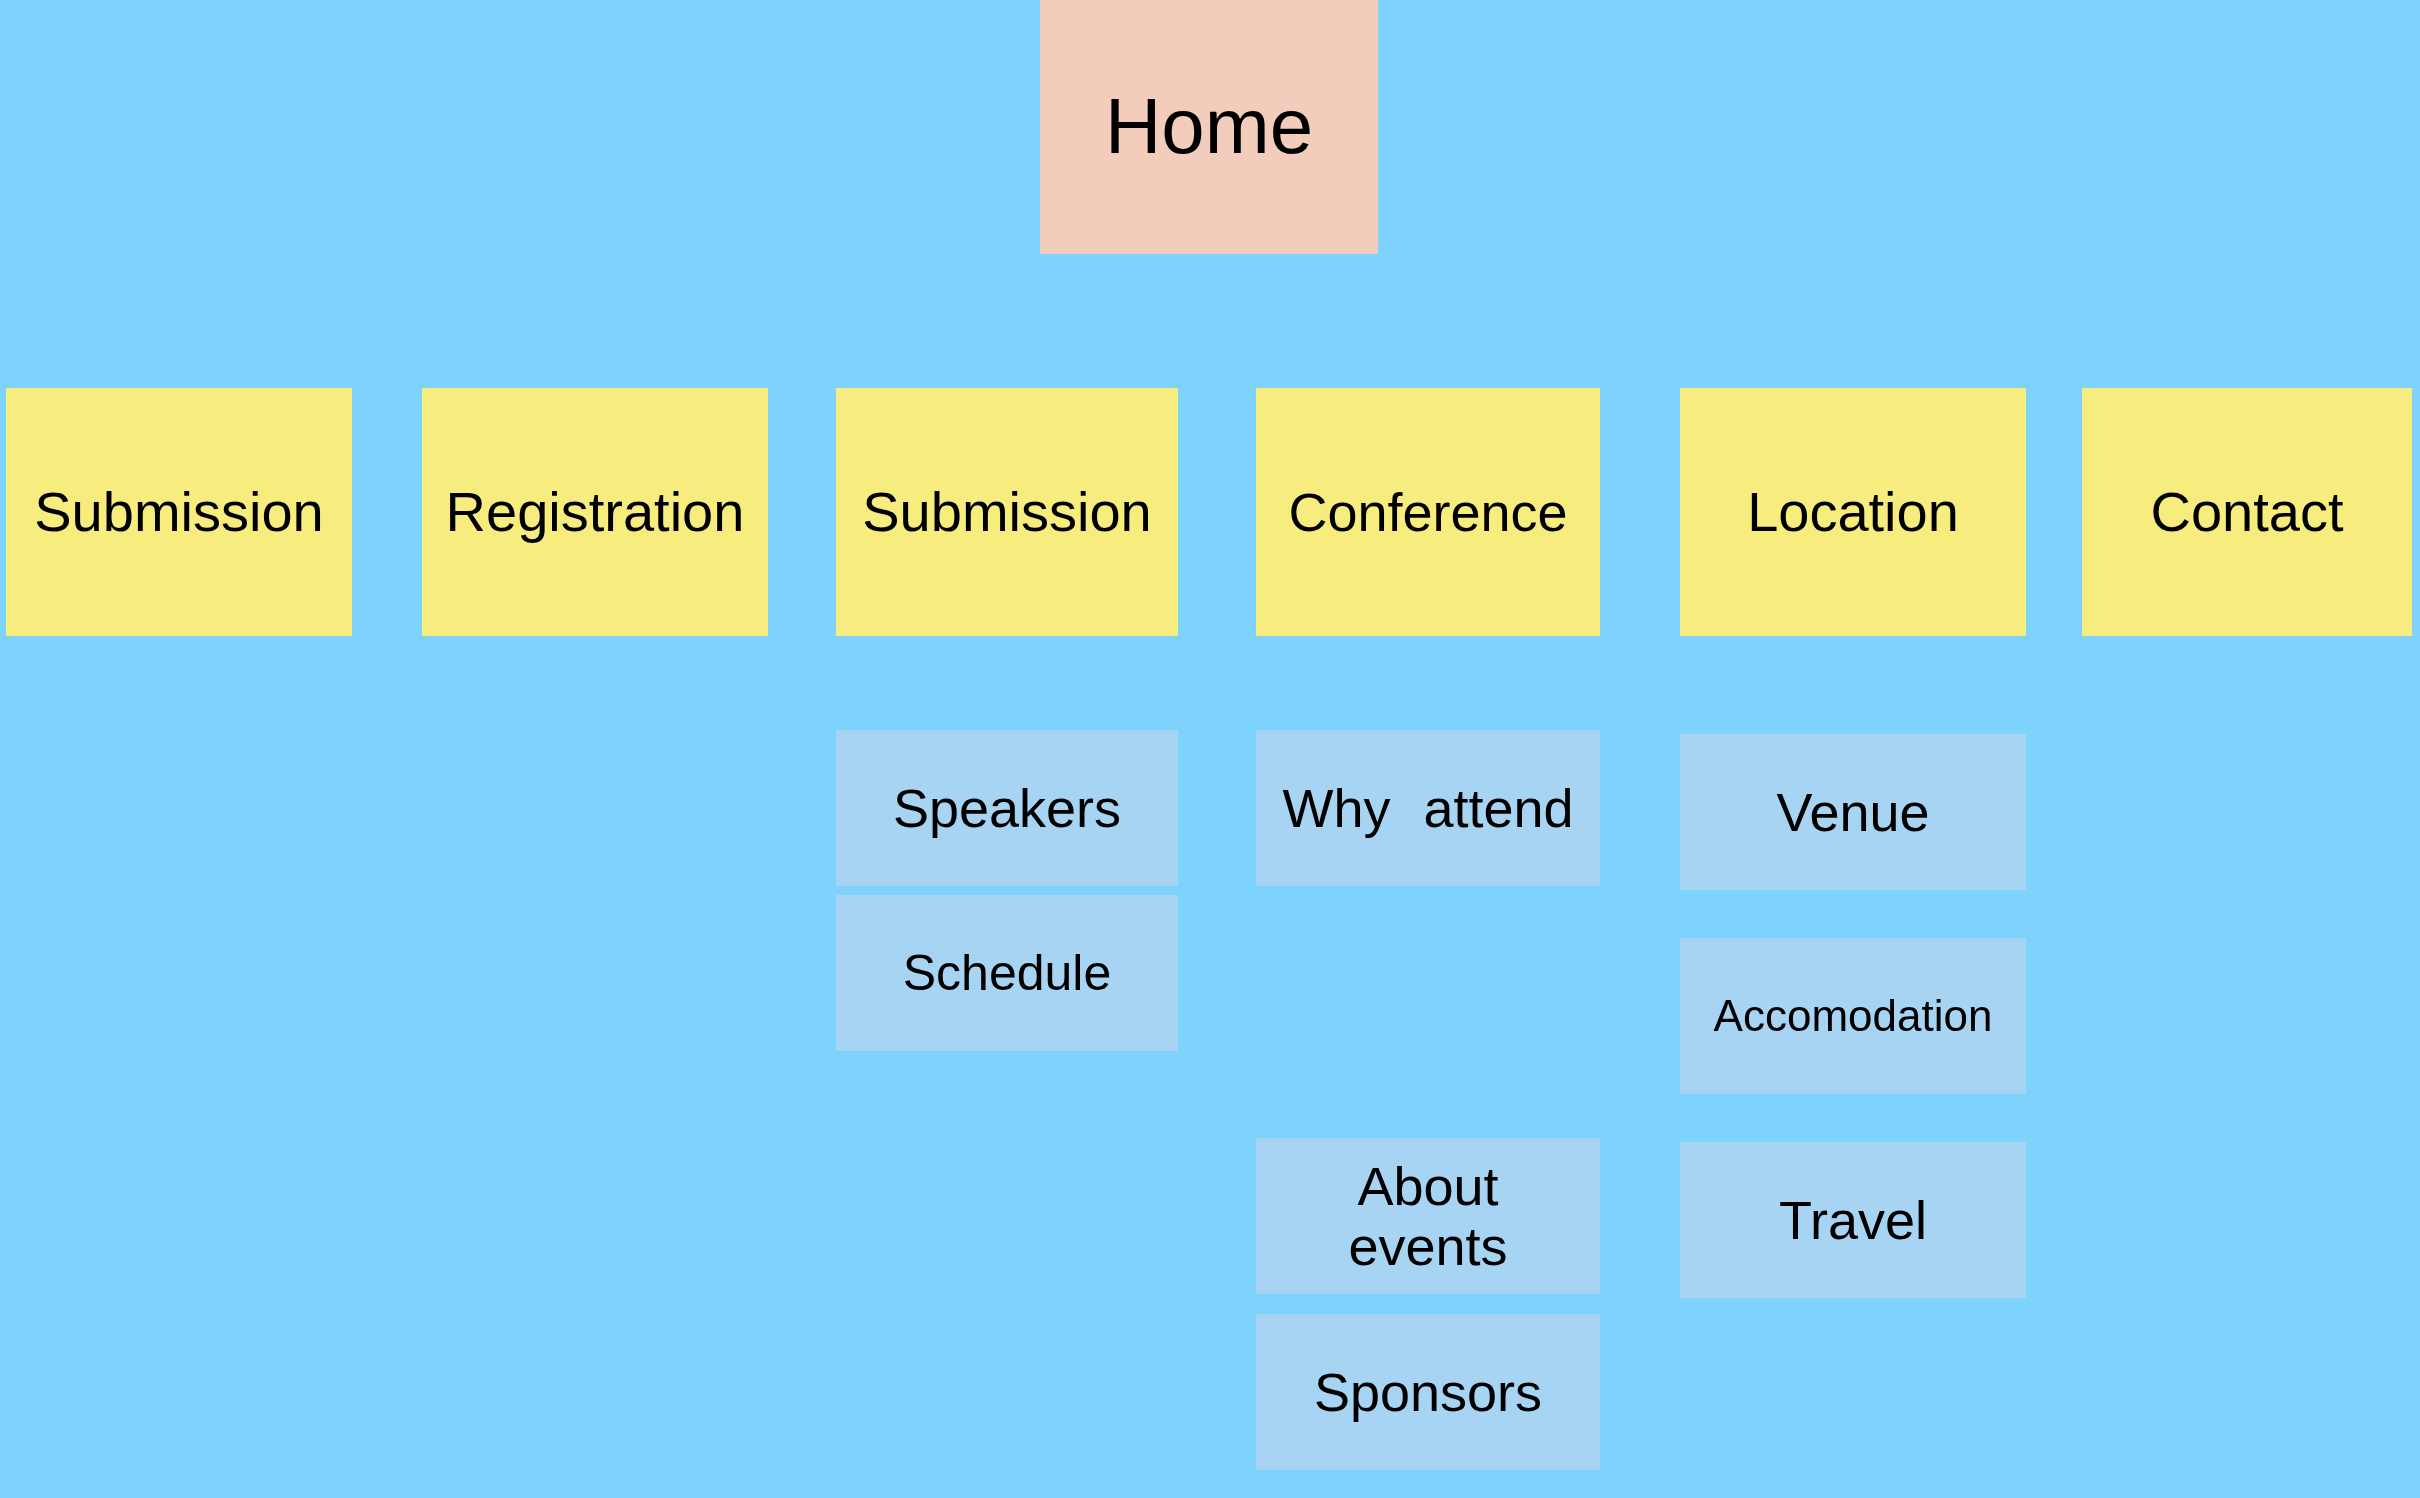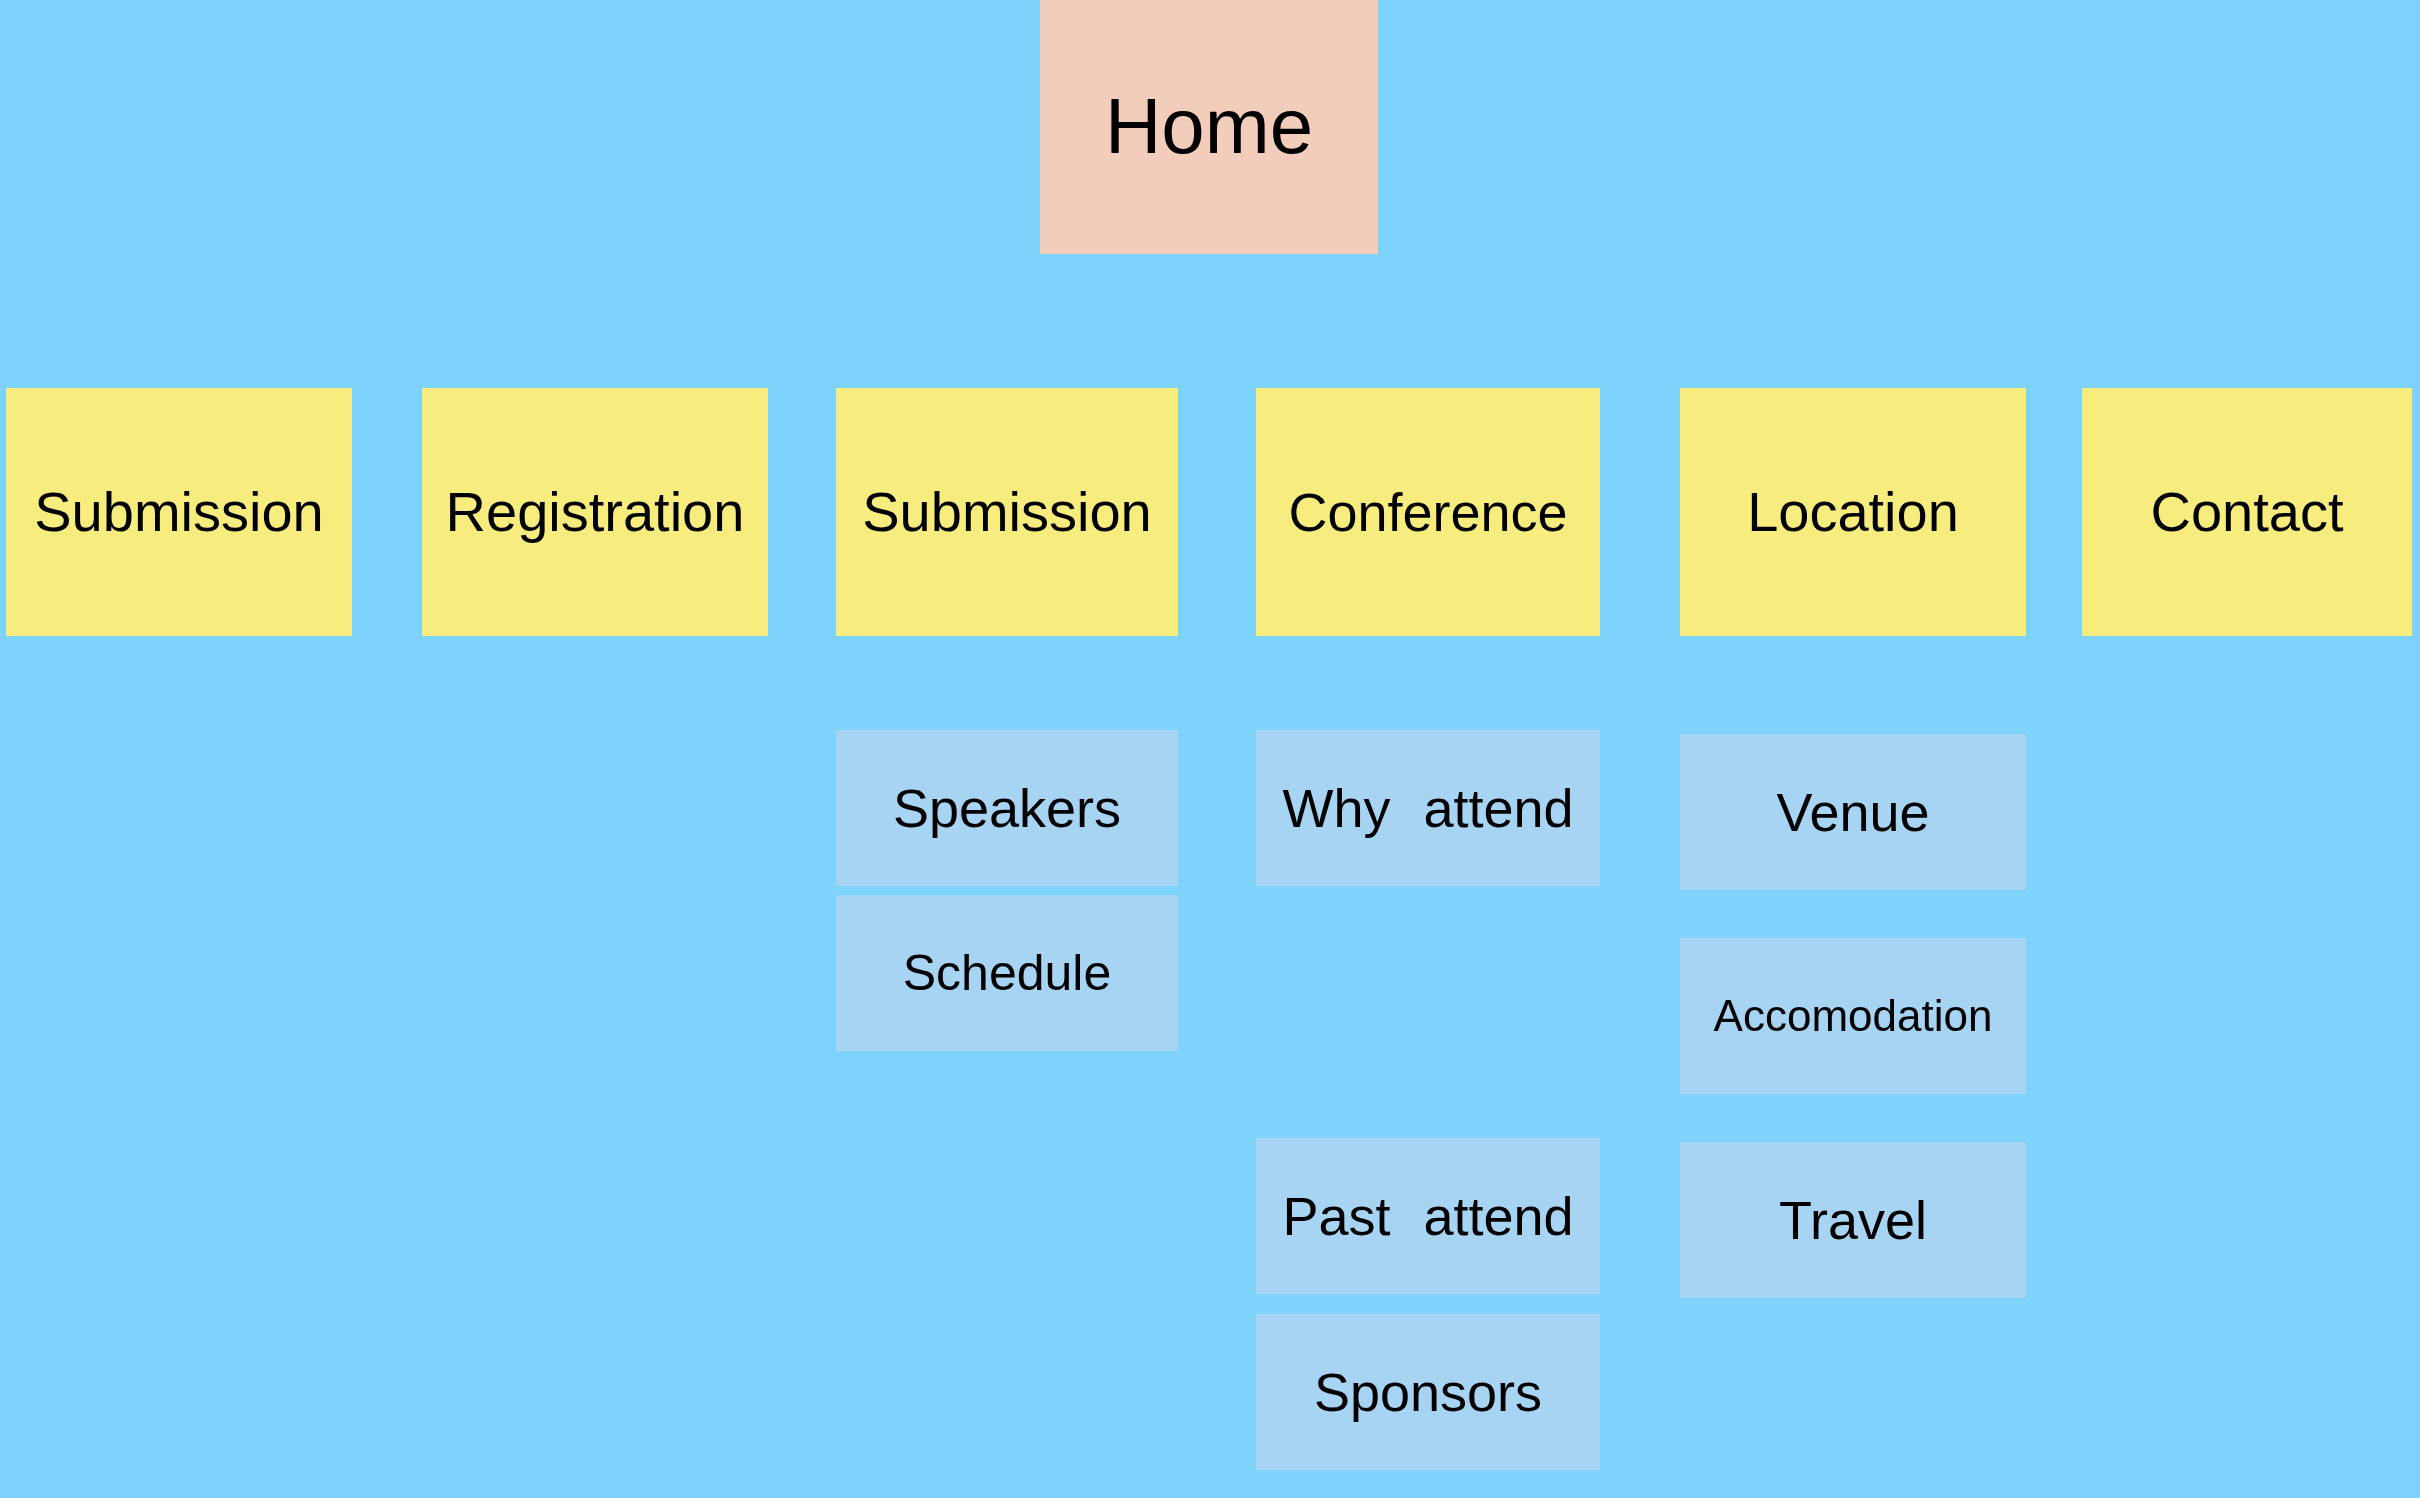--- a/index.html
+++ b/index.html
@@ -109,21 +109,21 @@
   <div class="node node-sub sub sub-schedule">
     <span>Schedule</span>
   </div>
 
   <div class="node node-sub sub sub-whyattend">
     <span>Why attend</span>
   </div>
 
 
   <div class="node node-sub sub sub-pastevents">
-    <span>Past attend</span>
+    <span>About events</span>
   </div>
 
   <div class="node node-sub sub sub-sponsors">
     <span>Sponsors</span>
   </div>
 
   <div class="node node-sub sub sub-venue">
     <span>Venue</span>
   </div>
 

